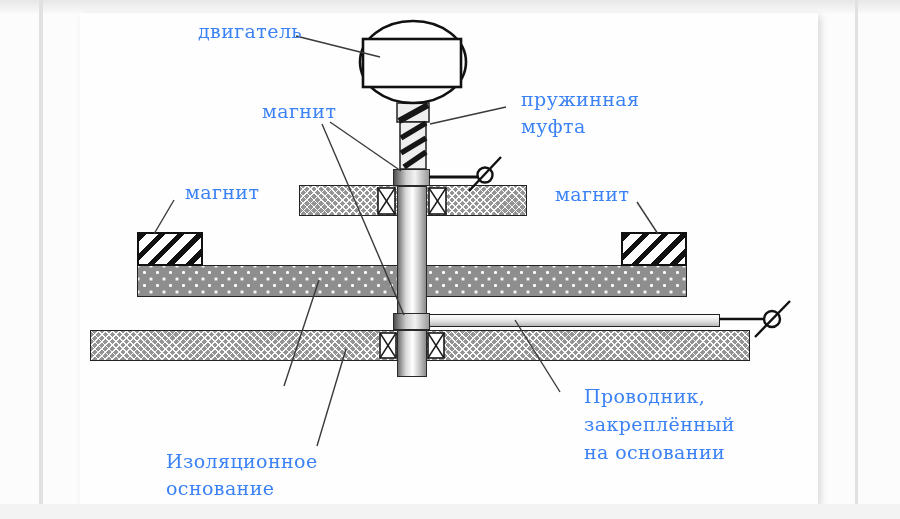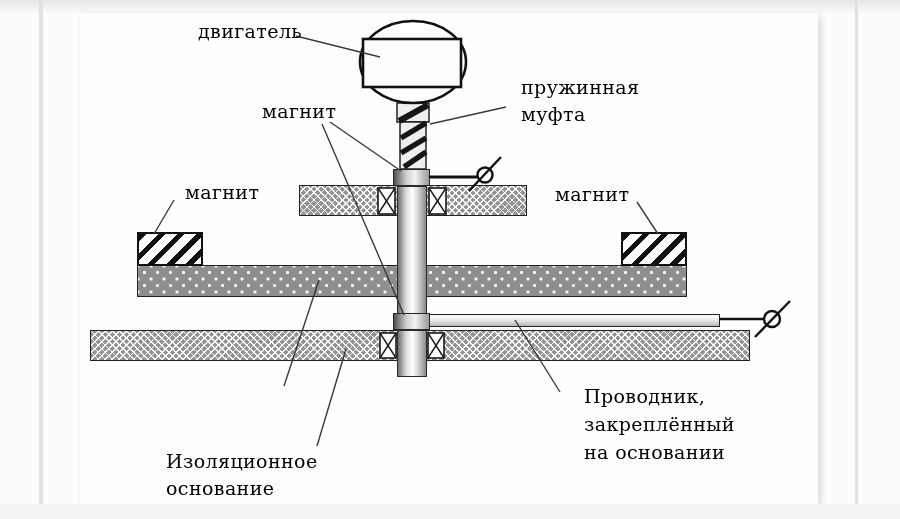--- a/index.html
+++ b/index.html
@@ -30,21 +30,21 @@
   
   .hatch{background:repeating-linear-gradient(135deg,#111 0 5.5px,#ffffff 5.5px 13.5px);
     border:2px solid #111;}
   
   .shaft{background:linear-gradient(90deg,#6f6f6f 0%,#d9d9d9 28%,#ffffff 52%,#c9c9c9 76%,#8a8a8a 100%);
     border:1.4px solid #2a2a2a;}
   .collar{background:linear-gradient(90deg,#4f4f4f 0%,#cfcfcf 35%,#f2f2f2 60%,#9a9a9a 100%);
     border:1.4px solid #2a2a2a;}
   .conductor{background:linear-gradient(#fafafa 15%,#e3e3e3 55%,#b9b9b9 100%);
     border:1.5px solid #222;}
-  .lbl{position:absolute;color:#000000;font-size:19px;line-height:27px;
+  .lbl{position:absolute;color:#3b82f6;font-size:19px;line-height:27px;
     letter-spacing:.4px;white-space:pre-line;}
   svg.overlay{position:absolute;left:0;top:0;pointer-events:none;}
 </style>
 </head>
 <body>
 
 <div class="page">
   <div class="top-strip"></div>
   <div class="vline left"></div>
   <div class="vline right"></div>
@@ -122,21 +122,21 @@
       <line x1="174" y1="200" x2="154" y2="234"></line>
       <line x1="637" y1="202" x2="658" y2="234"></line>
       <line x1="284" y1="386" x2="319" y2="280"></line>
       <line x1="317" y1="446" x2="346" y2="349"></line>
       <line x1="560" y1="392" x2="515" y2="320"></line>
     </g>
   </svg>
 
   <div class="lbl" style="left:198px;top:18px;">двигатель</div>
   <div class="lbl" style="left:262px;top:98px;">магнит</div>
-  <div class="lbl" style="left:521px;top:74px;">пружинная
+  <div class="lbl" style="left:521px;top:86px;">пружинная
 муфта</div>
   <div class="lbl" style="left:185px;top:179px;">магнит</div>
   <div class="lbl" style="left:555px;top:181px;">магнит</div>
   <div class="lbl" style="left:166px;top:448px;">Изоляционное
 основание</div>
   <div class="lbl" style="left:584px;top:382px;line-height:28px;">Проводник,
 закреплённый
 на основании</div>
 </div>
 

